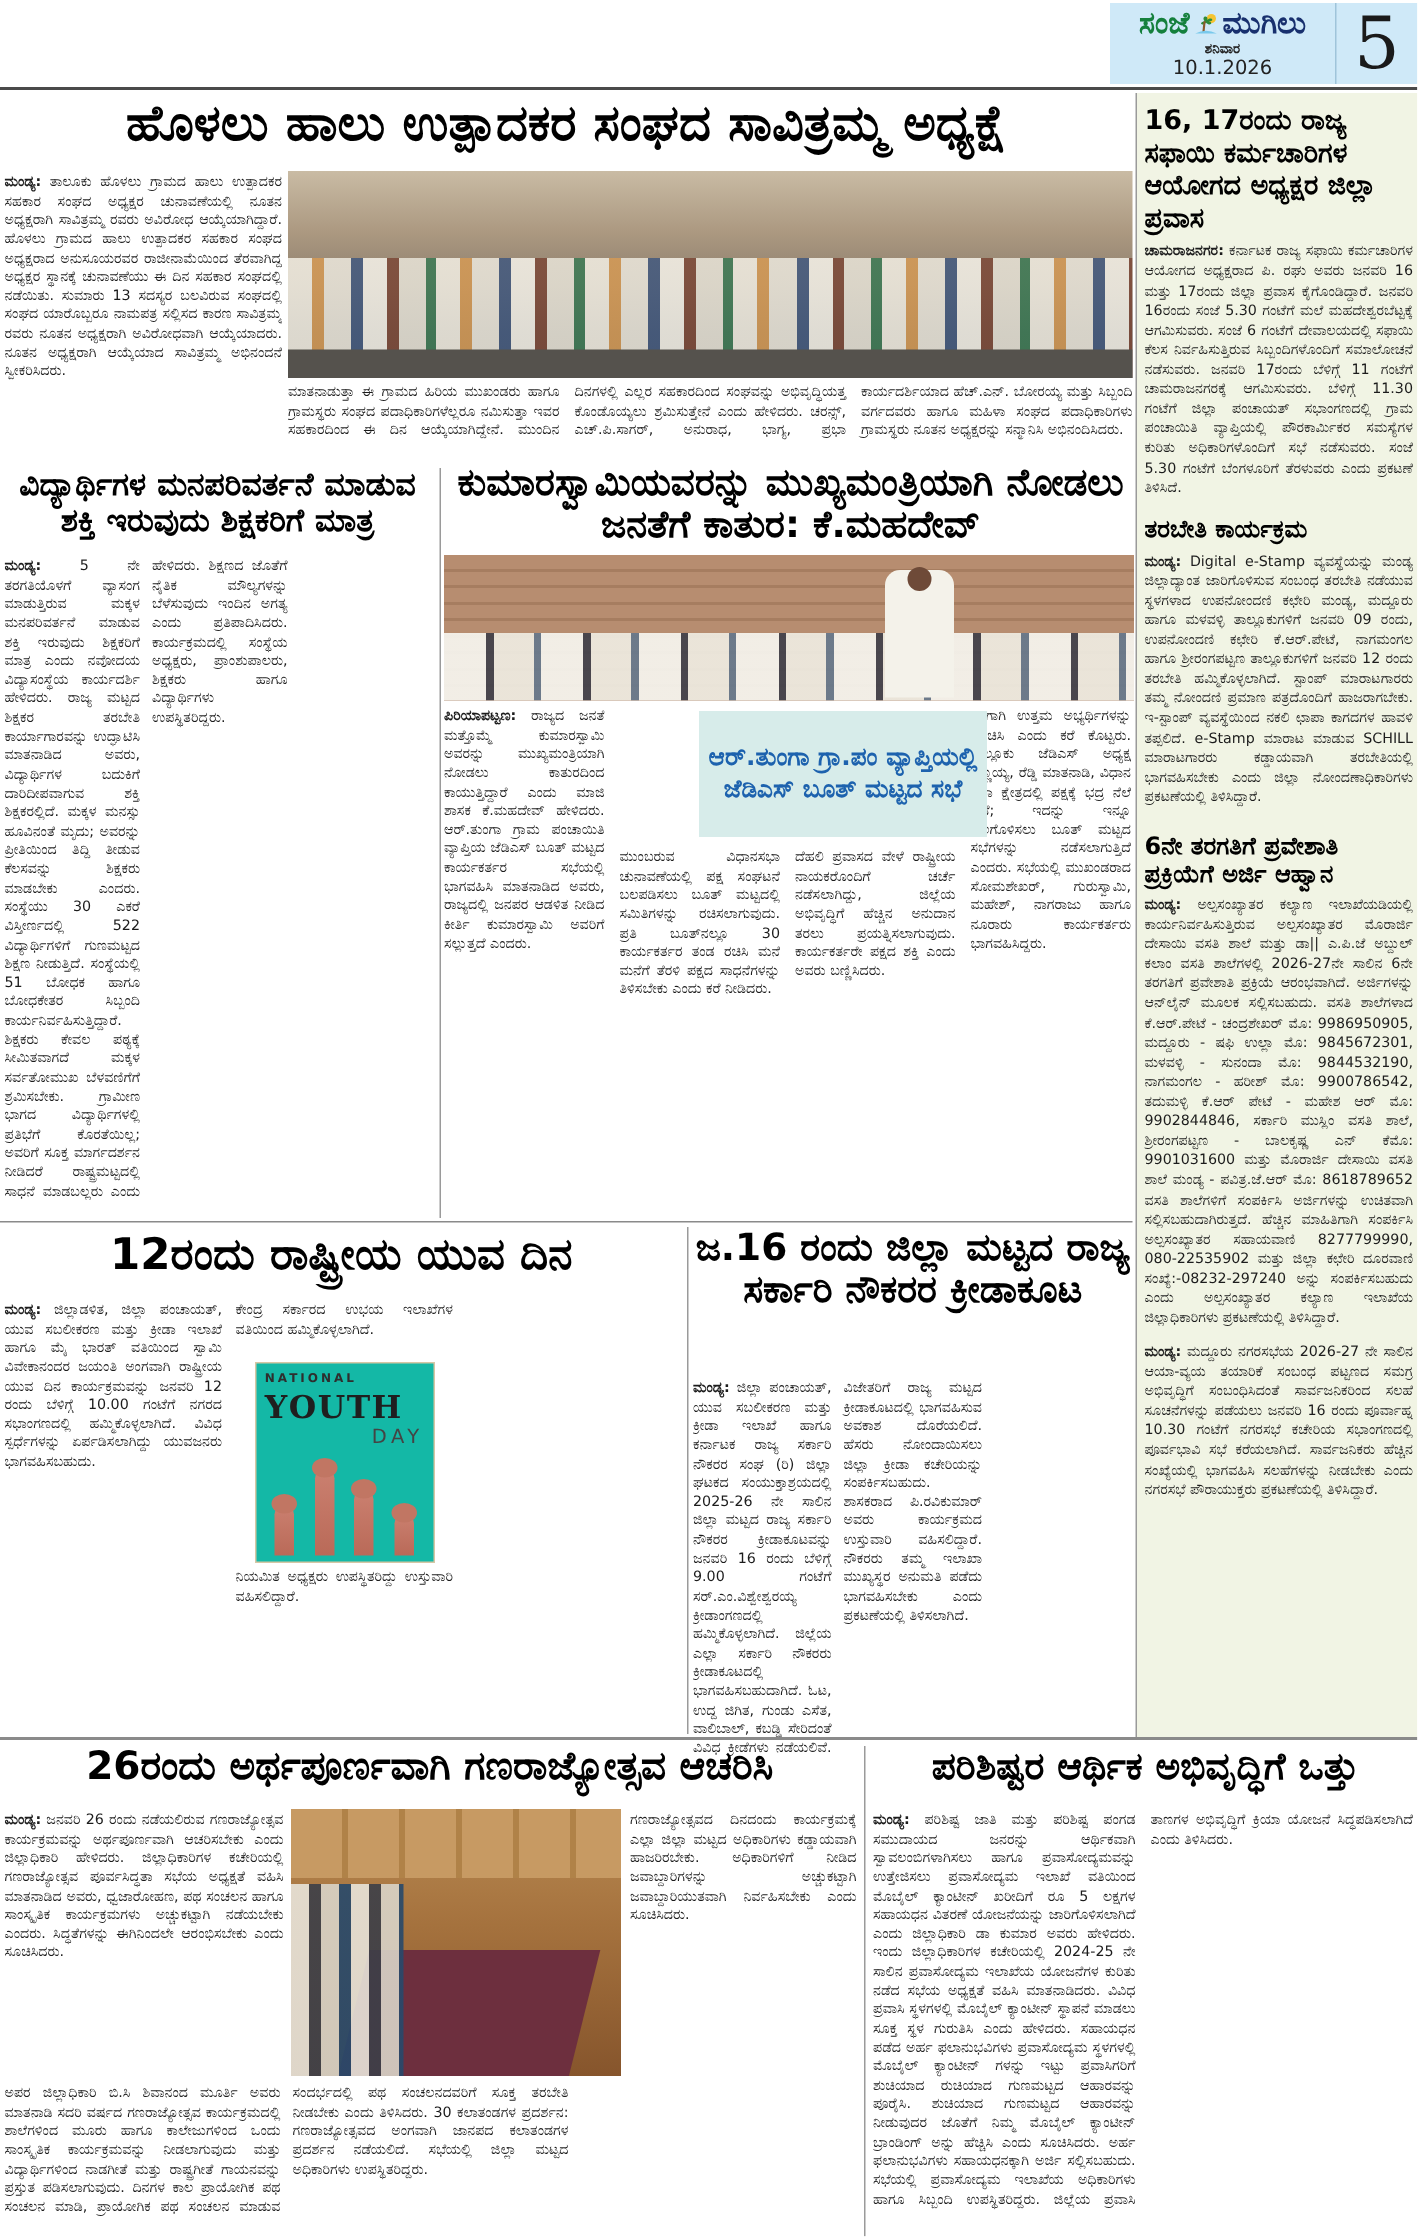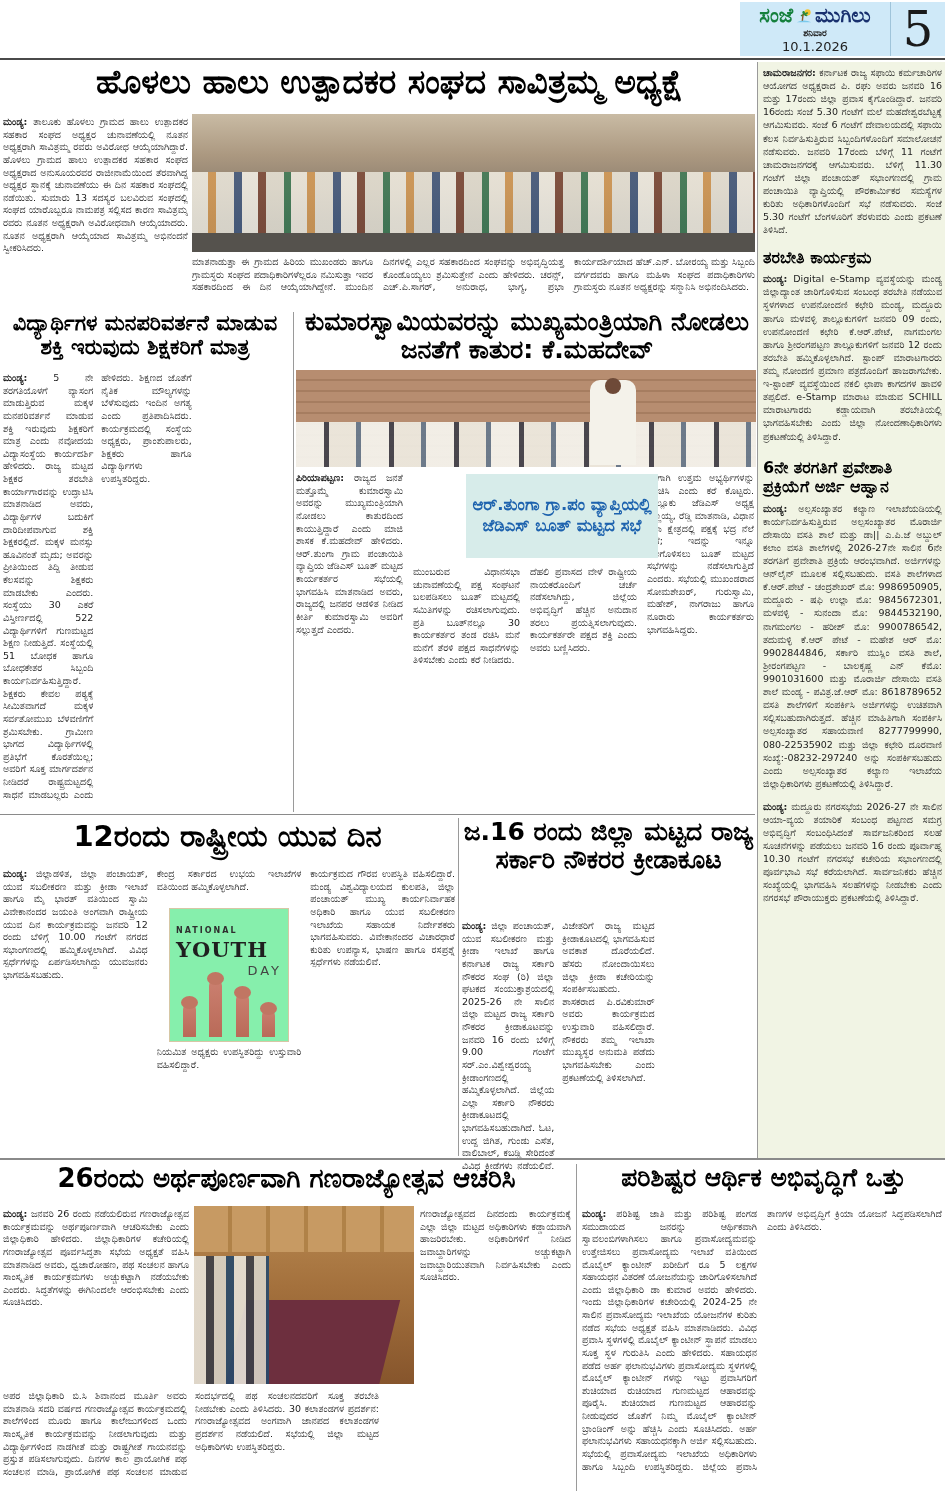--- a/index.html
+++ b/index.html
@@ -52,22 +52,22 @@
   
   .inset-box{background:#d7ecea;color:#1d62ae;font-weight:bold;font-size:16.5px;line-height:1.25;
     display:flex;align-items:center;justify-content:center;text-align:center;padding:4px;box-sizing:border-box;}
   
   .km-cols{display:flex;gap:10px;}
   .km-col{width:107px;}
   .pad-box{padding-top:94px;}
   
   .youth-cols{display:flex;gap:9px;}
   .youth-col{width:145px;}
-  .poster{width:120px;height:134px;background:#86efac;border:1px solid #d6c7a5;margin:4px auto;position:relative;
-    padding:17px 6px;box-sizing:border-box;}
+  .poster{width:120px;height:134px;background:#14b8a6;border:1px solid #d6c7a5;margin:4px auto;position:relative;
+    padding:5px 6px;box-sizing:border-box;}
   .poster .nat{font-size:8px;letter-spacing:2px;font-weight:bold;color:#2e2e2e;}
   .poster .youth-w{font-family:"DejaVu Serif","Liberation Serif",serif;font-size:21px;font-weight:bold;color:#1f1f1f;letter-spacing:1px;margin-top:2px;}
   .poster .day-w{font-size:13px;letter-spacing:3px;color:#444;text-align:right;margin-top:1px;}
   .fists{position:absolute;left:6px;right:6px;bottom:4px;height:64px;display:flex;align-items:flex-end;justify-content:space-around;}
   .arm{width:13px;background:linear-gradient(180deg,#cb8070,#b96a58);border-radius:7px 7px 0 0;position:relative;}
   .arm:after{content:"";position:absolute;top:-7px;left:-2px;width:17px;height:13px;border-radius:50%;background:#c17663;}
   .a1{height:34px;}.a2{height:58px;}.a3{height:44px;}.a4{height:28px;}
   .palm-icon{width:18px;height:18px;display:inline-block;}
 </style>
 </head>
@@ -93,41 +93,42 @@
       <div class="mast-day">ಶನಿವಾರ</div>
       <div class="mast-date">10.1.2026</div>
     </div>
     <div class="page-num">5</div>
   </div>
 
   <div class="abs toprule"></div>
 
   <div class="abs vline" style="left:757px;top:62px;height:1096px;"></div>
   <div class="abs sidebar">
+    <div class="sb-head" style="font-size:18px;">16, 17ರಂದು ರಾಜ್ಯ ಸಫಾಯಿ ಕರ್ಮಚಾರಿಗಳ ಆಯೋಗದ ಅಧ್ಯಕ್ಷರ ಜಿಲ್ಲಾ ಪ್ರವಾಸ</div>
     <div class="sb-body" style="height:178px;">
       <span class="dl">ಚಾಮರಾಜನಗರ:</span>
       <span>ಕರ್ನಾಟಕ ರಾಜ್ಯ ಸಫಾಯಿ ಕರ್ಮಚಾರಿಗಳ ಆಯೋಗದ ಅಧ್ಯಕ್ಷರಾದ ಪಿ. ರಘು ಅವರು ಜನವರಿ 16 ಮತ್ತು 17ರಂದು ಜಿಲ್ಲಾ ಪ್ರವಾಸ ಕೈಗೊಂಡಿದ್ದಾರೆ. ಜನವರಿ 16ರಂದು ಸಂಜೆ 5.30 ಗಂಟೆಗೆ ಮಲೆ ಮಹದೇಶ್ವರಬೆಟ್ಟಕ್ಕೆ ಆಗಮಿಸುವರು. ಸಂಜೆ 6 ಗಂಟೆಗೆ ದೇವಾಲಯದಲ್ಲಿ ಸಫಾಯಿ ಕೆಲಸ ನಿರ್ವಹಿಸುತ್ತಿರುವ ಸಿಬ್ಬಂದಿಗಳೊಂದಿಗೆ ಸಮಾಲೋಚನೆ ನಡೆಸುವರು. ಜನವರಿ 17ರಂದು ಬೆಳಿಗ್ಗೆ 11 ಗಂಟೆಗೆ ಚಾಮರಾಜನಗರಕ್ಕೆ ಆಗಮಿಸುವರು. ಬೆಳಿಗ್ಗೆ 11.30 ಗಂಟೆಗೆ ಜಿಲ್ಲಾ ಪಂಚಾಯತ್ ಸಭಾಂಗಣದಲ್ಲಿ ಗ್ರಾಮ ಪಂಚಾಯಿತಿ ವ್ಯಾಪ್ತಿಯಲ್ಲಿ ಪೌರಕಾರ್ಮಿಕರ ಸಮಸ್ಯೆಗಳ ಕುರಿತು ಅಧಿಕಾರಿಗಳೊಂದಿಗೆ ಸಭೆ ನಡೆಸುವರು. ಸಂಜೆ 5.30 ಗಂಟೆಗೆ ಬೆಂಗಳೂರಿಗೆ ತೆರಳುವರು ಎಂದು ಪ್ರಕಟಣೆ ತಿಳಿಸಿದೆ.</span>
     </div>
     <div class="sb-head">ತರಬೇತಿ ಕಾರ್ಯಕ್ರಮ</div>
     <div class="sb-body" style="height:182px;">
       <span class="dl">ಮಂಡ್ಯ:</span>
       <span>Digital e-Stamp ವ್ಯವಸ್ಥೆಯನ್ನು ಮಂಡ್ಯ ಜಿಲ್ಲಾದ್ಯಾಂತ ಜಾರಿಗೊಳಿಸುವ ಸಂಬಂಧ ತರಬೇತಿ ನಡೆಯುವ ಸ್ಥಳಗಳಾದ ಉಪನೋಂದಣಿ ಕಛೇರಿ ಮಂಡ್ಯ, ಮದ್ದೂರು ಹಾಗೂ ಮಳವಳ್ಳಿ ತಾಲ್ಲೂಕುಗಳಿಗೆ ಜನವರಿ 09 ರಂದು, ಉಪನೋಂದಣಿ ಕಛೇರಿ ಕೆ.ಆರ್.ಪೇಟೆ, ನಾಗಮಂಗಲ ಹಾಗೂ ಶ್ರೀರಂಗಪಟ್ಟಣ ತಾಲ್ಲೂಕುಗಳಿಗೆ ಜನವರಿ 12 ರಂದು ತರಬೇತಿ ಹಮ್ಮಿಕೊಳ್ಳಲಾಗಿದೆ. ಸ್ಟಾಂಪ್ ಮಾರಾಟಗಾರರು ತಮ್ಮ ನೋಂದಣಿ ಪ್ರಮಾಣ ಪತ್ರದೊಂದಿಗೆ ಹಾಜರಾಗಬೇಕು. ಇ-ಸ್ಟಾಂಪ್ ವ್ಯವಸ್ಥೆಯಿಂದ ನಕಲಿ ಛಾಪಾ ಕಾಗದಗಳ ಹಾವಳಿ ತಪ್ಪಲಿದೆ. e-Stamp ಮಾರಾಟ ಮಾಡುವ SCHILL ಮಾರಾಟಗಾರರು ಕಡ್ಡಾಯವಾಗಿ ತರಬೇತಿಯಲ್ಲಿ ಭಾಗವಹಿಸಬೇಕು ಎಂದು ಜಿಲ್ಲಾ ನೋಂದಣಾಧಿಕಾರಿಗಳು ಪ್ರಕಟಣೆಯಲ್ಲಿ ತಿಳಿಸಿದ್ದಾರೆ.</span>
     </div>
     <div class="sb-head">6ನೇ ತರಗತಿಗೆ ಪ್ರವೇಶಾತಿ ಪ್ರಕ್ರಿಯೆಗೆ ಅರ್ಜಿ ಆಹ್ವಾನ</div>
     <div class="sb-body" style="height:298px;">
       <span class="dl">ಮಂಡ್ಯ:</span>
       <span>ಅಲ್ಪಸಂಖ್ಯಾತರ ಕಲ್ಯಾಣ ಇಲಾಖೆಯಡಿಯಲ್ಲಿ ಕಾರ್ಯನಿರ್ವಹಿಸುತ್ತಿರುವ ಅಲ್ಪಸಂಖ್ಯಾತರ ಮೊರಾರ್ಜಿ ದೇಸಾಯಿ ವಸತಿ ಶಾಲೆ ಮತ್ತು ಡಾ|| ಎ.ಪಿ.ಜೆ ಅಬ್ದುಲ್ ಕಲಾಂ ವಸತಿ ಶಾಲೆಗಳಲ್ಲಿ 2026-27ನೇ ಸಾಲಿನ 6ನೇ ತರಗತಿಗೆ ಪ್ರವೇಶಾತಿ ಪ್ರಕ್ರಿಯೆ ಆರಂಭವಾಗಿದೆ. ಅರ್ಜಿಗಳನ್ನು ಆನ್‌ಲೈನ್ ಮೂಲಕ ಸಲ್ಲಿಸಬಹುದು. ವಸತಿ ಶಾಲೆಗಳಾದ ಕೆ.ಆರ್.ಪೇಟೆ - ಚಂದ್ರಶೇಖರ್ ಮೊ: 9986950905, ಮದ್ದೂರು - ಷಫಿ ಉಲ್ಲಾ ಮೊ: 9845672301, ಮಳವಳ್ಳಿ - ಸುನಂದಾ ಮೊ: 9844532190, ನಾಗಮಂಗಲ - ಹರೀಶ್ ಮೊ: 9900786542, ತದುಮಳ್ಳಿ ಕೆ.ಆರ್ ಪೇಟೆ - ಮಹೇಶ ಆರ್ ಮೊ: 9902844846, ಸರ್ಕಾರಿ ಮುಸ್ಲಿಂ ವಸತಿ ಶಾಲೆ, ಶ್ರೀರಂಗಪಟ್ಟಣ - ಬಾಲಕೃಷ್ಣ ಎನ್ ಕೆಮೊ: 9901031600 ಮತ್ತು ಮೊರಾರ್ಜಿ ದೇಸಾಯಿ ವಸತಿ ಶಾಲೆ ಮಂಡ್ಯ - ಪವಿತ್ರ.ಜೆ.ಆರ್ ಮೊ: 8618789652 ವಸತಿ ಶಾಲೆಗಳಿಗೆ ಸಂಪರ್ಕಿಸಿ ಅರ್ಜಿಗಳನ್ನು ಉಚಿತವಾಗಿ ಸಲ್ಲಿಸಬಹುದಾಗಿರುತ್ತದೆ. ಹೆಚ್ಚಿನ ಮಾಹಿತಿಗಾಗಿ ಸಂಪರ್ಕಿಸಿ ಅಲ್ಪಸಂಖ್ಯಾತರ ಸಹಾಯವಾಣಿ 8277799990, 080-22535902 ಮತ್ತು ಜಿಲ್ಲಾ ಕಛೇರಿ ದೂರವಾಣಿ ಸಂಖ್ಯೆ:-08232-297240 ಅನ್ನು ಸಂಪರ್ಕಿಸಬಹುದು ಎಂದು ಅಲ್ಪಸಂಖ್ಯಾತರ ಕಲ್ಯಾಣ ಇಲಾಖೆಯ ಜಿಲ್ಲಾಧಿಕಾರಿಗಳು ಪ್ರಕಟಣೆಯಲ್ಲಿ ತಿಳಿಸಿದ್ದಾರೆ.</span>
     </div>
     <div class="sb-body" style="height:160px;">
       <span class="dl">ಮಂಡ್ಯ:</span>
       <span>ಮದ್ದೂರು ನಗರಸಭೆಯ 2026-27 ನೇ ಸಾಲಿನ ಆಯಾ-ವ್ಯಯ ತಯಾರಿಕೆ ಸಂಬಂಧ ಪಟ್ಟಣದ ಸಮಗ್ರ ಅಭಿವೃದ್ಧಿಗೆ ಸಂಬಂಧಿಸಿದಂತೆ ಸಾರ್ವಜನಿಕರಿಂದ ಸಲಹೆ ಸೂಚನೆಗಳನ್ನು ಪಡೆಯಲು ಜನವರಿ 16 ರಂದು ಪೂರ್ವಾಹ್ನ 10.30 ಗಂಟೆಗೆ ನಗರಸಭೆ ಕಚೇರಿಯ ಸಭಾಂಗಣದಲ್ಲಿ ಪೂರ್ವಭಾವಿ ಸಭೆ ಕರೆಯಲಾಗಿದೆ. ಸಾರ್ವಜನಿಕರು ಹೆಚ್ಚಿನ ಸಂಖ್ಯೆಯಲ್ಲಿ ಭಾಗವಹಿಸಿ ಸಲಹೆಗಳನ್ನು ನೀಡಬೇಕು ಎಂದು ನಗರಸಭೆ ಪೌರಾಯುಕ್ತರು ಪ್ರಕಟಣೆಯಲ್ಲಿ ತಿಳಿಸಿದ್ದಾರೆ.</span>
     </div>
   </div>
 
-  <div class="abs hl" style="left:12px;top:64px;width:755px;font-size:33px;">ಹೊಳಲು ಹಾಲು ಉತ್ಪಾದಕರ ಸಂಘದ ಸಾವಿತ್ರಮ್ಮ ಅಧ್ಯಕ್ಷೆ</div>
+  <div class="abs hl" style="left:0;top:64px;width:755px;font-size:33px;">ಹೊಳಲು ಹಾಲು ಉತ್ಪಾದಕರ ಸಂಘದ ಸಾವಿತ್ರಮ್ಮ ಅಧ್ಯಕ್ಷೆ</div>
   <div class="abs body-text" style="left:3px;top:116px;width:185px;height:186px;">
     <span class="dl">ಮಂಡ್ಯ:</span>
     <span>ತಾಲೂಕು ಹೊಳಲು ಗ್ರಾಮದ ಹಾಲು ಉತ್ಪಾದಕರ ಸಹಕಾರ ಸಂಘದ ಅಧ್ಯಕ್ಷರ ಚುನಾವಣೆಯಲ್ಲಿ ನೂತನ ಅಧ್ಯಕ್ಷರಾಗಿ ಸಾವಿತ್ರಮ್ಮ ರವರು ಅವಿರೋಧ ಆಯ್ಕೆಯಾಗಿದ್ದಾರೆ. ಹೊಳಲು ಗ್ರಾಮದ ಹಾಲು ಉತ್ಪಾದಕರ ಸಹಕಾರ ಸಂಘದ ಅಧ್ಯಕ್ಷರಾದ ಅನುಸೂಯರವರ ರಾಜೀನಾಮೆಯಿಂದ ತೆರವಾಗಿದ್ದ ಅಧ್ಯಕ್ಷರ ಸ್ಥಾನಕ್ಕೆ ಚುನಾವಣೆಯು ಈ ದಿನ ಸಹಕಾರ ಸಂಘದಲ್ಲಿ ನಡೆಯಿತು. ಸುಮಾರು 13 ಸದಸ್ಯರ ಬಲವಿರುವ ಸಂಘದಲ್ಲಿ ಸಂಘದ ಯಾರೊಬ್ಬರೂ ನಾಮಪತ್ರ ಸಲ್ಲಿಸದ ಕಾರಣ ಸಾವಿತ್ರಮ್ಮ ರವರು ನೂತನ ಅಧ್ಯಕ್ಷರಾಗಿ ಅವಿರೋಧವಾಗಿ ಆಯ್ಕೆಯಾದರು. ನೂತನ ಅಧ್ಯಕ್ಷರಾಗಿ ಆಯ್ಕೆಯಾದ ಸಾವಿತ್ರಮ್ಮ ಅಭಿನಂದನೆ ಸ್ವೀಕರಿಸಿದರು.</span>
   </div>
   <div class="photo ph-main" style="left:192px;top:114px;width:563px;height:138px;">
     <div class="crowd"></div>
     <div class="road"></div>
   </div>
   <div class="abs body-text cols3" style="left:192px;top:256px;width:563px;height:47px;">ಮಾತನಾಡುತ್ತಾ ಈ ಗ್ರಾಮದ ಹಿರಿಯ ಮುಖಂಡರು ಹಾಗೂ ಗ್ರಾಮಸ್ಥರು ಸಂಘದ ಪದಾಧಿಕಾರಿಗಳೆಲ್ಲರೂ ನಮಿಸುತ್ತಾ ಇವರ ಸಹಕಾರದಿಂದ ಈ ದಿನ ಆಯ್ಕೆಯಾಗಿದ್ದೇನೆ. ಮುಂದಿನ ದಿನಗಳಲ್ಲಿ ಎಲ್ಲರ ಸಹಕಾರದಿಂದ ಸಂಘವನ್ನು ಅಭಿವೃದ್ಧಿಯತ್ತ ಕೊಂಡೊಯ್ಯಲು ಶ್ರಮಿಸುತ್ತೇನೆ ಎಂದು ಹೇಳಿದರು. ಚರನ್ಸ್, ಎಚ್.ಪಿ.ಸಾಗರ್, ಅನುರಾಧ, ಭಾಗ್ಯ, ಪ್ರಭಾ ಕಾರ್ಯದರ್ಶಿಯಾದ ಹೆಚ್.ಎನ್. ಬೋರಯ್ಯ ಮತ್ತು ಸಿಬ್ಬಂದಿ ವರ್ಗದವರು ಹಾಗೂ ಮಹಿಳಾ ಸಂಘದ ಪದಾಧಿಕಾರಿಗಳು ಗ್ರಾಮಸ್ಥರು ನೂತನ ಅಧ್ಯಕ್ಷರನ್ನು ಸನ್ಮಾನಿಸಿ ಅಭಿನಂದಿಸಿದರು.</div>
 
@@ -172,21 +173,20 @@
         <div class="day-w">DAY</div>
         <div class="fists">
           <div class="arm a1"></div>
             <div class="arm a2"></div>
             <div class="arm a3"></div>
             <div class="arm a4"></div>
         </div>
       </div>
       <div class="body-text" style="height:100px;">ನಿಯಮಿತ ಅಧ್ಯಕ್ಷರು ಉಪಸ್ಥಿತರಿದ್ದು ಉಸ್ತುವಾರಿ ವಹಿಸಲಿದ್ದಾರೆ.</div>
     </div>
-    <div class="youth-col body-text" style="height:288px;">ಕಾರ್ಯಕ್ರಮದ ಗೌರವ ಉಪಸ್ಥಿತಿ ವಹಿಸಲಿದ್ದಾರೆ. ಮಂಡ್ಯ ವಿಶ್ವವಿದ್ಯಾಲಯದ ಕುಲಪತಿ, ಜಿಲ್ಲಾ ಪಂಚಾಯತ್ ಮುಖ್ಯ ಕಾರ್ಯನಿರ್ವಾಹಕ ಅಧಿಕಾರಿ ಹಾಗೂ ಯುವ ಸಬಲೀಕರಣ ಇಲಾಖೆಯ ಸಹಾಯಕ ನಿರ್ದೇಶಕರು ಭಾಗವಹಿಸುವರು. ವಿವೇಕಾನಂದರ ವಿಚಾರಧಾರೆ ಕುರಿತು ಉಪನ್ಯಾಸ, ಭಾಷಣ ಹಾಗೂ ರಸಪ್ರಶ್ನೆ ಸ್ಪರ್ಧೆಗಳು ನಡೆಯಲಿವೆ.</div>
   </div>
 
   <div class="abs vline" style="left:458px;top:818px;height:338px;"></div>
 
   <div class="abs hl" style="left:462px;top:818px;width:293px;font-size:25px;">ಜ.16 ರಂದು ಜಿಲ್ಲಾ ಮಟ್ಟದ ರಾಜ್ಯ ಸರ್ಕಾರಿ ನೌಕರರ ಕ್ರೀಡಾಕೂಟ</div>
   <div class="abs body-text cols3" style="left:462px;top:920px;width:293px;height:256px;column-gap:8px;">
     <span class="dl">ಮಂಡ್ಯ:</span>
     <span>ಜಿಲ್ಲಾ ಪಂಚಾಯತ್, ಯುವ ಸಬಲೀಕರಣ ಮತ್ತು ಕ್ರೀಡಾ ಇಲಾಖೆ ಹಾಗೂ ಕರ್ನಾಟಕ ರಾಜ್ಯ ಸರ್ಕಾರಿ ನೌಕರರ ಸಂಘ (ರಿ) ಜಿಲ್ಲಾ ಘಟಕದ ಸಂಯುಕ್ತಾಶ್ರಯದಲ್ಲಿ 2025-26 ನೇ ಸಾಲಿನ ಜಿಲ್ಲಾ ಮಟ್ಟದ ರಾಜ್ಯ ಸರ್ಕಾರಿ ನೌಕರರ ಕ್ರೀಡಾಕೂಟವನ್ನು ಜನವರಿ 16 ರಂದು ಬೆಳಿಗ್ಗೆ 9.00 ಗಂಟೆಗೆ ಸರ್.ಎಂ.ವಿಶ್ವೇಶ್ವರಯ್ಯ ಕ್ರೀಡಾಂಗಣದಲ್ಲಿ ಹಮ್ಮಿಕೊಳ್ಳಲಾಗಿದೆ. ಜಿಲ್ಲೆಯ ಎಲ್ಲಾ ಸರ್ಕಾರಿ ನೌಕರರು ಕ್ರೀಡಾಕೂಟದಲ್ಲಿ ಭಾಗವಹಿಸಬಹುದಾಗಿದೆ. ಓಟ, ಉದ್ದ ಜಿಗಿತ, ಗುಂಡು ಎಸೆತ, ವಾಲಿಬಾಲ್, ಕಬಡ್ಡಿ ಸೇರಿದಂತೆ ವಿವಿಧ ಕ್ರೀಡೆಗಳು ನಡೆಯಲಿವೆ. ವಿಜೇತರಿಗೆ ರಾಜ್ಯ ಮಟ್ಟದ ಕ್ರೀಡಾಕೂಟದಲ್ಲಿ ಭಾಗವಹಿಸುವ ಅವಕಾಶ ದೊರೆಯಲಿದೆ. ಹೆಸರು ನೋಂದಾಯಿಸಲು ಜಿಲ್ಲಾ ಕ್ರೀಡಾ ಕಚೇರಿಯನ್ನು ಸಂಪರ್ಕಿಸಬಹುದು. ಶಾಸಕರಾದ ಪಿ.ರವಿಕುಮಾರ್ ಅವರು ಕಾರ್ಯಕ್ರಮದ ಉಸ್ತುವಾರಿ ವಹಿಸಲಿದ್ದಾರೆ. ನೌಕರರು ತಮ್ಮ ಇಲಾಖಾ ಮುಖ್ಯಸ್ಥರ ಅನುಮತಿ ಪಡೆದು ಭಾಗವಹಿಸಬೇಕು ಎಂದು ಪ್ರಕಟಣೆಯಲ್ಲಿ ತಿಳಿಸಲಾಗಿದೆ.</span>
   </div>
 

